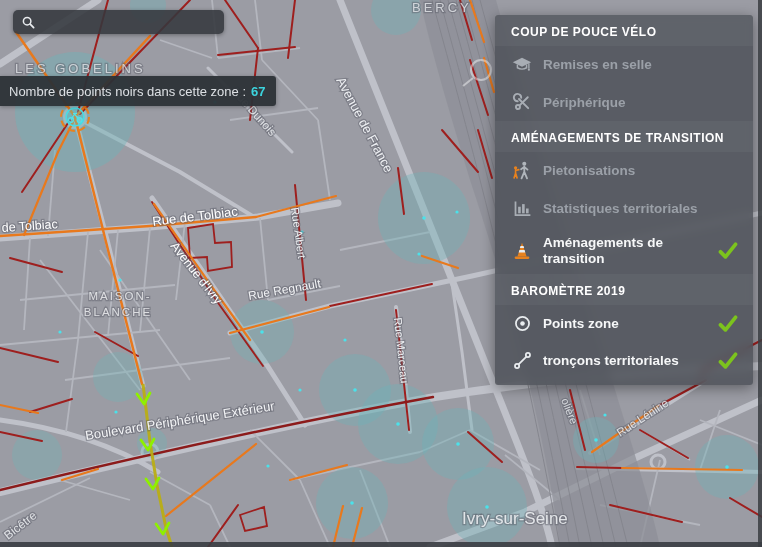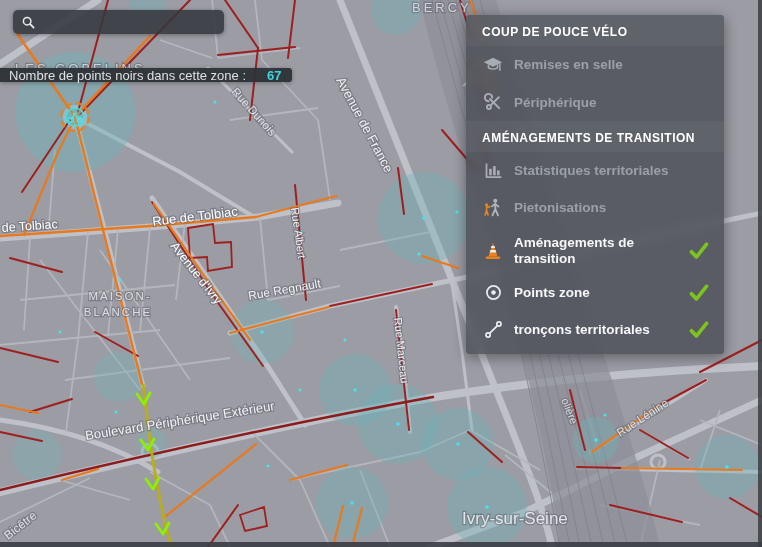--- a/index.html
+++ b/index.html
@@ -12,27 +12,27 @@
     stroke:rgba(92,94,104,.45);stroke-width:2.5px;}
 
   
   .search-box{position:absolute;left:13px;top:10px;width:195px;height:24px;
     background:rgba(52,56,62,.88);border-radius:5px;display:flex;align-items:center;
     padding:0 8px;box-shadow:0 1px 4px rgba(0,0,0,.35);}
   .search-box input{flex:1;background:transparent;border:0;outline:none;
     color:#eef0f2;font-size:13px;padding-left:7px;min-width:0;}
 
   
-  .tooltip{position:absolute;left:0;top:68px;height:14px;display:flex;align-items:center;
+  .tooltip{position:absolute;left:0;top:76px;height:30px;display:flex;align-items:center;
     padding:0 10px 0 9px;background:rgba(44,49,55,.95);border-radius:0 3px 3px 0;
     color:#dde0e4;font-size:13px;white-space:nowrap;box-shadow:0 1px 4px rgba(0,0,0,.3);}
-  .tooltip .val{color:#3cd4de;font-weight:700;margin-left:21px;}
+  .tooltip .val{color:#3cd4de;font-weight:700;margin-left:5px;}
 
   
-  .panel{position:absolute;left:466px;top:15px;width:258px;
+  .panel{position:absolute;left:495px;top:15px;width:258px;
     background:rgba(74,78,86,.82);backdrop-filter:blur(4px);border-radius:3px;
     box-shadow:0 3px 14px rgba(0,0,0,.4);padding-bottom:6px;}
   .sec-title{padding:10px 16px 7px;color:#ffffff;font-size:12px;font-weight:700;
     letter-spacing:.5px;background:rgba(255,255,255,.04);}
   .item{display:flex;align-items:center;gap:8px;padding:8px 14px;cursor:pointer;}
   .item .ico{width:26px;display:flex;justify-content:center;flex:0 0 26px;}
   .item .lbl{font-size:13.5px;font-weight:700;color:#9ba0a8;flex:1;line-height:1.15;}
   .item.active .lbl{color:#f6f7f8;}
   .item .check{width:22px;flex:0 0 22px;display:flex;justify-content:center;}
 
@@ -308,65 +308,66 @@
           </g>
         </svg>
       </span>
       <span class="lbl">Périphérique</span>
     </div>
 
     <div class="sec-title">AMÉNAGEMENTS DE TRANSITION</div>
 
     <div class="item disabled">
       <span class="ico">
-        <svg width="21" height="21" viewBox="0 0 24 24">
-          <path d="M4 4 L4 19.5 L21 19.5" stroke="#a8adb4" stroke-width="2" fill="none"></path>
-          <g fill="#a8adb4">
-            <rect x="7" y="10" width="3" height="7.5"></rect>
-            <rect x="11.5" y="7" width="3" height="10.5"></rect>
-            <rect x="16" y="12" width="3" height="5.5"></rect>
-          </g>
-        </svg>
-      </span>
-      <span class="lbl">Statistiques territoriales</span>
-    </div>
-
-    <div class="item disabled">
-      <span class="ico">
         <svg width="22" height="22" viewBox="0 0 24 24">
           <g fill="none" stroke="#b0b5bb" stroke-width="2" stroke-linecap="round">
             <circle cx="14.5" cy="4" r="2.2" fill="#b0b5bb" stroke="none"></circle>
             <path d="M14.5 7 L14.5 13 M14.5 13 L11.5 20 M14.5 13 L17.5 20 M11 10 L14.5 7.5 L18 10.5"></path>
           </g>
           <g fill="none" stroke="#e8821e" stroke-width="1.8" stroke-linecap="round">
             <circle cx="5" cy="8.5" r="1.8" fill="#e8821e" stroke="none"></circle>
             <path d="M5 10.5 L5 14.5 M5 14.5 L3.4 19.5 M5 14.5 L6.6 19.5 M5 11.5 L8.5 10.5"></path>
           </g>
         </svg>
       </span>
       <span class="lbl">Pietonisations</span>
     </div>
 
+    <div class="item disabled">
+      <span class="ico">
+        <svg width="21" height="21" viewBox="0 0 24 24">
+          <path d="M4 4 L4 19.5 L21 19.5" stroke="#a8adb4" stroke-width="2" fill="none"></path>
+          <g fill="#a8adb4">
+            <rect x="7" y="10" width="3" height="7.5"></rect>
+            <rect x="11.5" y="7" width="3" height="10.5"></rect>
+            <rect x="16" y="12" width="3" height="5.5"></rect>
+          </g>
+        </svg>
+      </span>
+      <span class="lbl">Statistiques territoriales</span>
+    </div>
+
     <div class="item active">
       <span class="ico">
         <svg width="22" height="22" viewBox="0 0 24 24">
           <path d="M12 3 L17 18 L7 18 Z" fill="#e8821e"></path>
           <path d="M9.2 11 L14.8 11 L15.6 13.6 L8.4 13.6 Z" fill="#e9ecef"></path>
           <path d="M10.3 6.5 L13.7 6.5 L14.3 8.6 L9.7 8.6 Z" fill="#e9ecef"></path>
           <rect x="4" y="18" width="16" height="2.6" rx="1.2" fill="#e8821e"></rect>
         </svg>
       </span>
       <span class="lbl">Aménagements de transition</span>
       <span class="check">
         <svg width="20" height="20" viewBox="0 0 24 24">
           <path d="M3 13 L9 19 L21 4" stroke="#7cc31d" stroke-width="4.5" fill="none" stroke-linecap="round" stroke-linejoin="round"></path>
         </svg>
       </span>
     </div>
 
+    <div class="sec-title">BAROMÈTRE 2019</div>
 
     <div class="item active">
       <span class="ico">
         <svg width="21" height="21" viewBox="0 0 24 24">
           <circle cx="12" cy="12" r="7.5" fill="none" stroke="#e9ecef" stroke-width="2"></circle>
           <circle cx="12" cy="12" r="2.6" fill="#e9ecef"></circle>
         </svg>
       </span>
       <span class="lbl">Points zone</span>
       <span class="check">

